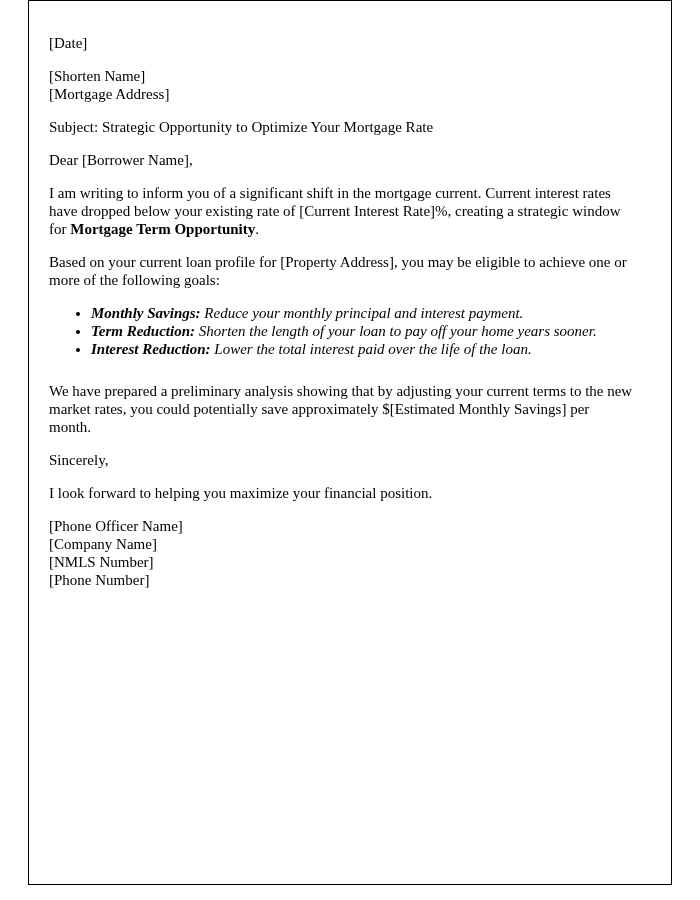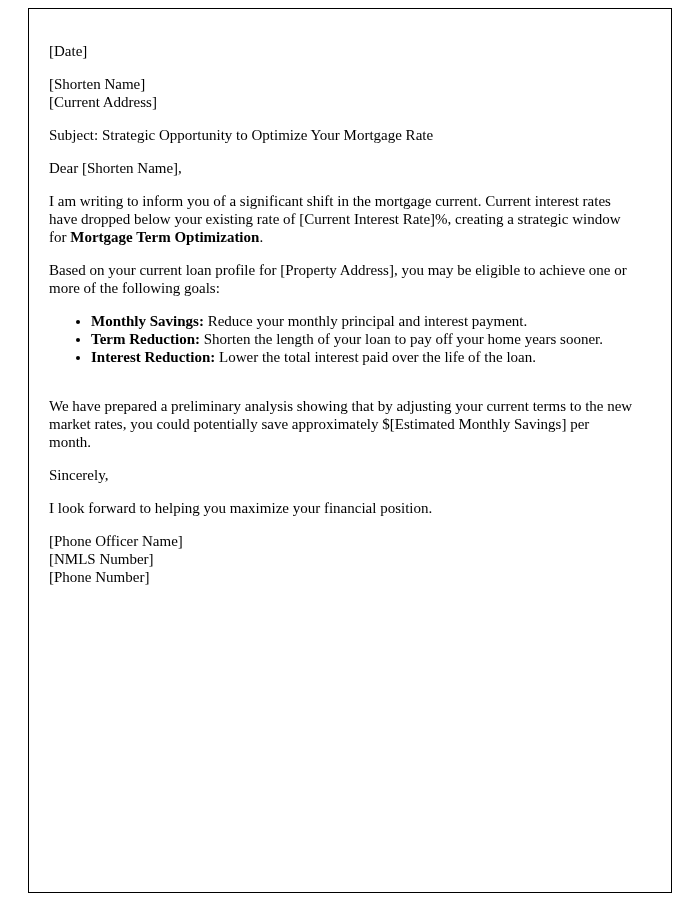--- a/index.html
+++ b/index.html
@@ -10,21 +10,21 @@
   body {
     width: 700px;
     height: 900px;
     position: relative;
     font-family: "Liberation Serif", "DejaVu Serif", serif;
     color: #000000;
   }
   .page {
     position: absolute;
     left: 28px;
-    top: 8px;
+    top: 0;
     width: 644px;
     height: 885px;
     border: 1px solid #000000;
     box-sizing: border-box;
     background: #ffffff;
     overflow: hidden;
   }
   .content {
     padding: 33px 36px 0 20px;
     font-size: 15px;
@@ -33,65 +33,67 @@
   .para {
     margin: 0 0 15px 0;
   }
   .line {
     margin: 0;
   }
   .address-block, .signature-block {
     margin: 0 0 15px 0;
   }
   .bullet-list {
-    margin: 0 0 31px 0;
+    margin: 0 0 24px 0;
     padding-left: 42px;
     list-style-type: disc;
+    font-style: italic;
   }
   .bullet-list li {
     margin: 0;
   }
   b, .bold {
     font-weight: bold;
   }
 </style>
 </head>
 <body>
 
 <div class="page">
   <div class="content">
 
     <p class="para">[Date]</p>
 
     <div class="address-block">
       <p class="line">[Shorten Name]</p>
-      <p class="line">[Current Address]</p>
+      <p class="line">[Mortgage Address]</p>
     </div>
 
     <p class="para">Subject: Strategic Opportunity to Optimize Your Mortgage Rate</p>
 
-    <p class="para">Dear [Shorten Name],</p>
+    <p class="para">Dear [Borrower Name],</p>
 
-    <p class="para"><span>I am writing to inform you of a significant shift in the mortgage current. Current interest rates have dropped below your existing rate of [Current Interest Rate]%, creating a strategic window for </span><b>Mortgage Term Optimization</b><span>.</span></p>
+    <p class="para"><span>I am writing to inform you of a significant shift in the mortgage current. Current interest rates have dropped below your existing rate of [Current Interest Rate]%, creating a strategic window for </span><b>Mortgage Term Opportunity</b><span>.</span></p>
 
     <p class="para">Based on your current loan profile for [Property Address], you may be eligible to achieve one or more of the following goals:</p>
 
     <ul class="bullet-list">
       <li><b>Monthly Savings:</b><span> Reduce your monthly principal and interest payment.</span></li>
       <li><b>Term Reduction:</b><span> Shorten the length of your loan to pay off your home years sooner.</span></li>
       <li><b>Interest Reduction:</b><span> Lower the total interest paid over the life of the loan.</span></li>
     </ul>
 
     <p class="para">We have prepared a preliminary analysis showing that by adjusting your current terms to the new market rates, you could potentially save approximately $[Estimated Monthly Savings] per month.</p>
 
 
     <p class="para">Sincerely,</p>
 
     <p class="para">I look forward to helping you maximize your financial position.</p>
 
     <div class="signature-block">
       <p class="line">[Phone Officer Name]</p>
+      <p class="line">[Company Name]</p>
       <p class="line">[NMLS Number]</p>
       <p class="line">[Phone Number]</p>
     </div>
 
   </div>
 </div>
 
 </body></html>

